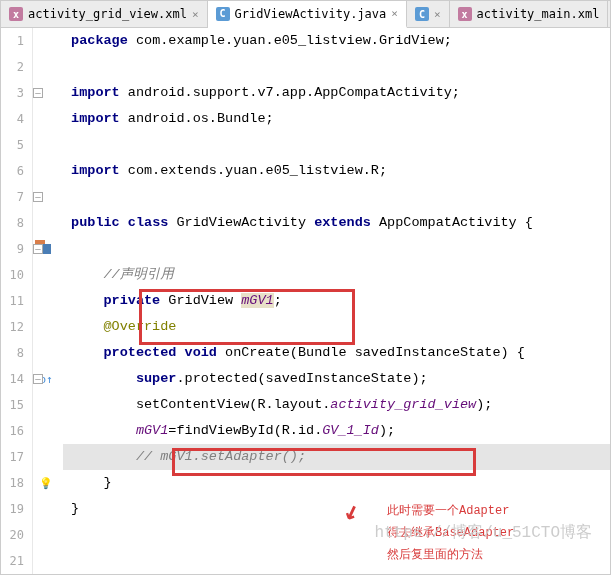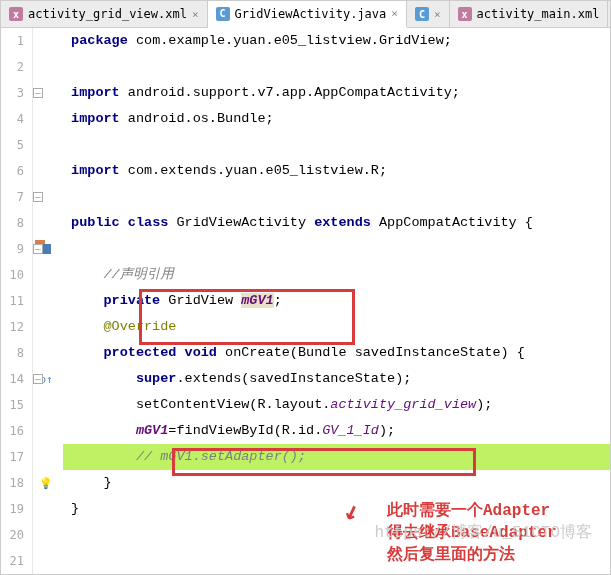--- a/index.html
+++ b/index.html
@@ -11,31 +11,31 @@
 .fi-xml{background:#c27ba0;color:#fff}
 .fi-java{background:#5b9bd5;color:#fff}
 .close{color:#888;font-size:11px}
 .editor{display:flex;height:547px;position:relative}
 .gutter{width:32px;background:#fff;border-right:1px solid #e8e8e8;color:#aaa;text-align:right;padding-right:8px;font-size:12px;font-family:Consolas,monospace}
 .gutter div{height:26px;line-height:26px}
 .icons{width:26px;background:#fff;position:relative}
 .gm{position:absolute;left:4px;width:18px;height:18px;display:flex;align-items:center;justify-content:center;font-size:11px}
 .code{flex:1;font-family:Consolas,"Courier New",monospace;font-size:13.5px;position:relative;padding-left:4px}
 .ln{height:26px;line-height:26px;white-space:pre}
-.ln.hl{background:#bef264}
+.ln.hl{background:#e5e5e5}
 .kw{color:#000080;font-weight:bold}
 .cm{color:#808080;font-style:italic}
 .an{color:#808000}
 .str,.fld{color:#660e7a;font-style:italic}
-.fld{font-weight:bold}
+.fld{font-weight:normal}
 .ref{background:#e8e0c8}
 .box1{position:absolute;border:3px solid #d83b3b;left:80px;top:261px;width:216px;height:56px;pointer-events:none}
 .box2{position:absolute;border:3px solid #d83b3b;left:113px;top:420px;width:304px;height:28px;pointer-events:none}
 .arrow{position:absolute;left:284px;top:466px;color:#d83b3b;font-size:26px;font-weight:bold;transform:rotate(-20deg)}
-.note{position:absolute;left:328px;top:472px;color:#d83b3b;font-size:16px;font-weight:bold;line-height:22px}
+.note{position:absolute;left:328px;top:472px;color:#d83b3b;font-size:12px;font-weight:normal;line-height:22px}
 .wm{position:absolute;right:18px;bottom:32px;color:#ccc;font-size:16px}
 .fold{position:absolute;left:0;width:10px;height:10px;border:1px solid #aaa;background:#fff;font-size:9px;line-height:8px;text-align:center;color:#888}
 .mk-c{position:absolute;left:2px;width:18px;height:14px}
 </style>
 </head>
 <body>
 
 <div class="tabs">
   <div class="tab">
       <span class="fi fi-xml">x</span>
@@ -100,21 +100,21 @@
 <div class="ln"> <span class="kw">import</span><span> android.os.Bundle;</span></div>
 <div class="ln"></div>
 <div class="ln"> <span class="kw">import</span><span> com.extends.yuan.e05_listview.R;</span></div>
 <div class="ln"></div>
 <div class="ln"> <span class="kw">public </span><span class="kw">class </span><span>GridViewActivity </span><span class="kw">extends </span><span>AppCompatActivity {</span></div>
 <div class="ln"></div>
 <div class="ln">     <span class="cm">//声明引用</span></div>
 <div class="ln">     <span class="kw">private </span><span>GridView </span><span class="fld ref">mGV1</span><span>;</span></div>
 <div class="ln">     <span class="an">@Override</span></div>
 <div class="ln">     <span class="kw">protected </span><span class="kw">void </span><span>onCreate</span><span>(Bundle savedInstanceState) {</span></div>
-<div class="ln">         <span class="kw">super</span><span>.extends(savedInstanceState);</span></div>
+<div class="ln">         <span class="kw">super</span><span>.protected(savedInstanceState);</span></div>
 <div class="ln">         <span>setContentView(R.layout.</span><span class="str">activity_grid_view</span><span>);</span></div>
 <div class="ln">         <span class="fld">mGV1</span><span>=findViewById(R.id.</span><span class="str">GV_1_Id</span><span>);</span></div>
 <div class="ln hl">         <span class="cm">// mGV1.setAdapter();</span></div>
 <div class="ln">     <span>}</span></div>
 <div class="ln"> <span>}</span></div>
 <div class="ln"></div>
 
     <div class="box1"></div>
     <div class="box2"></div>
     <div class="arrow">↙</div>

